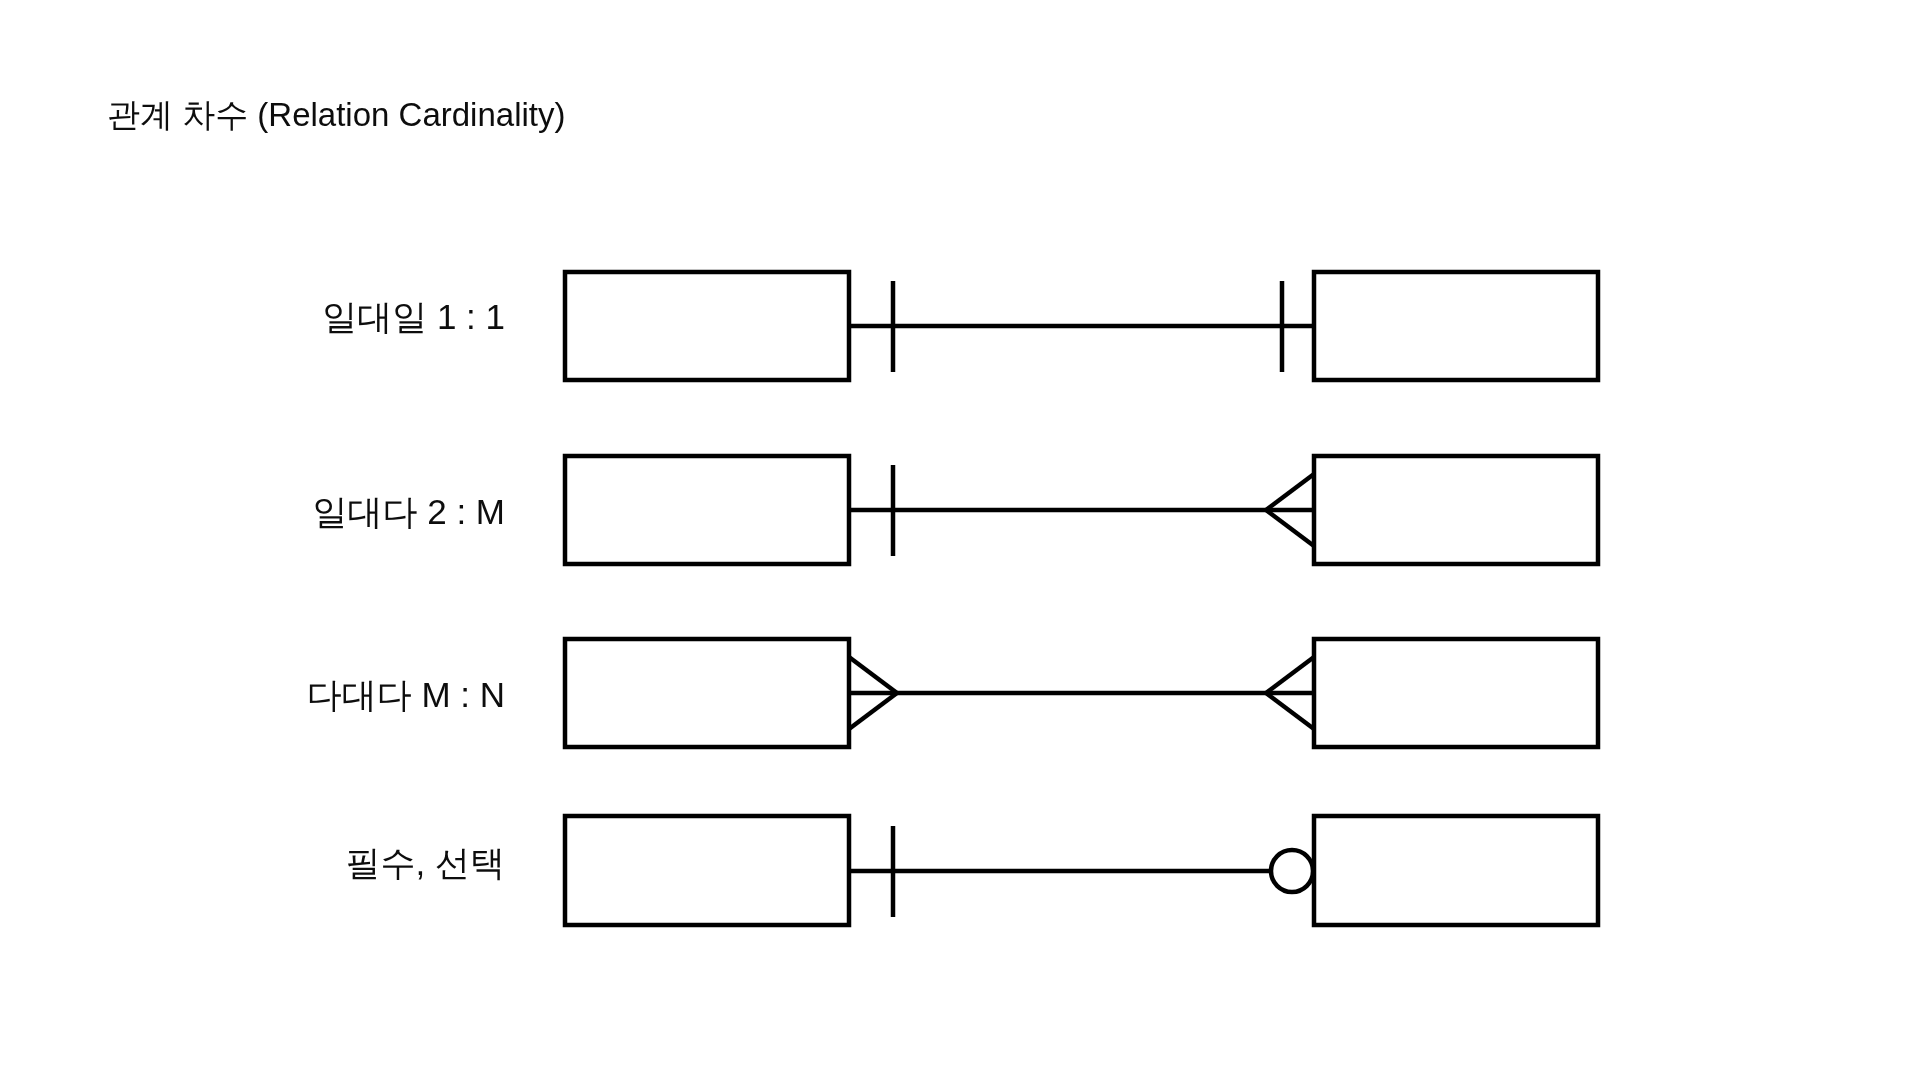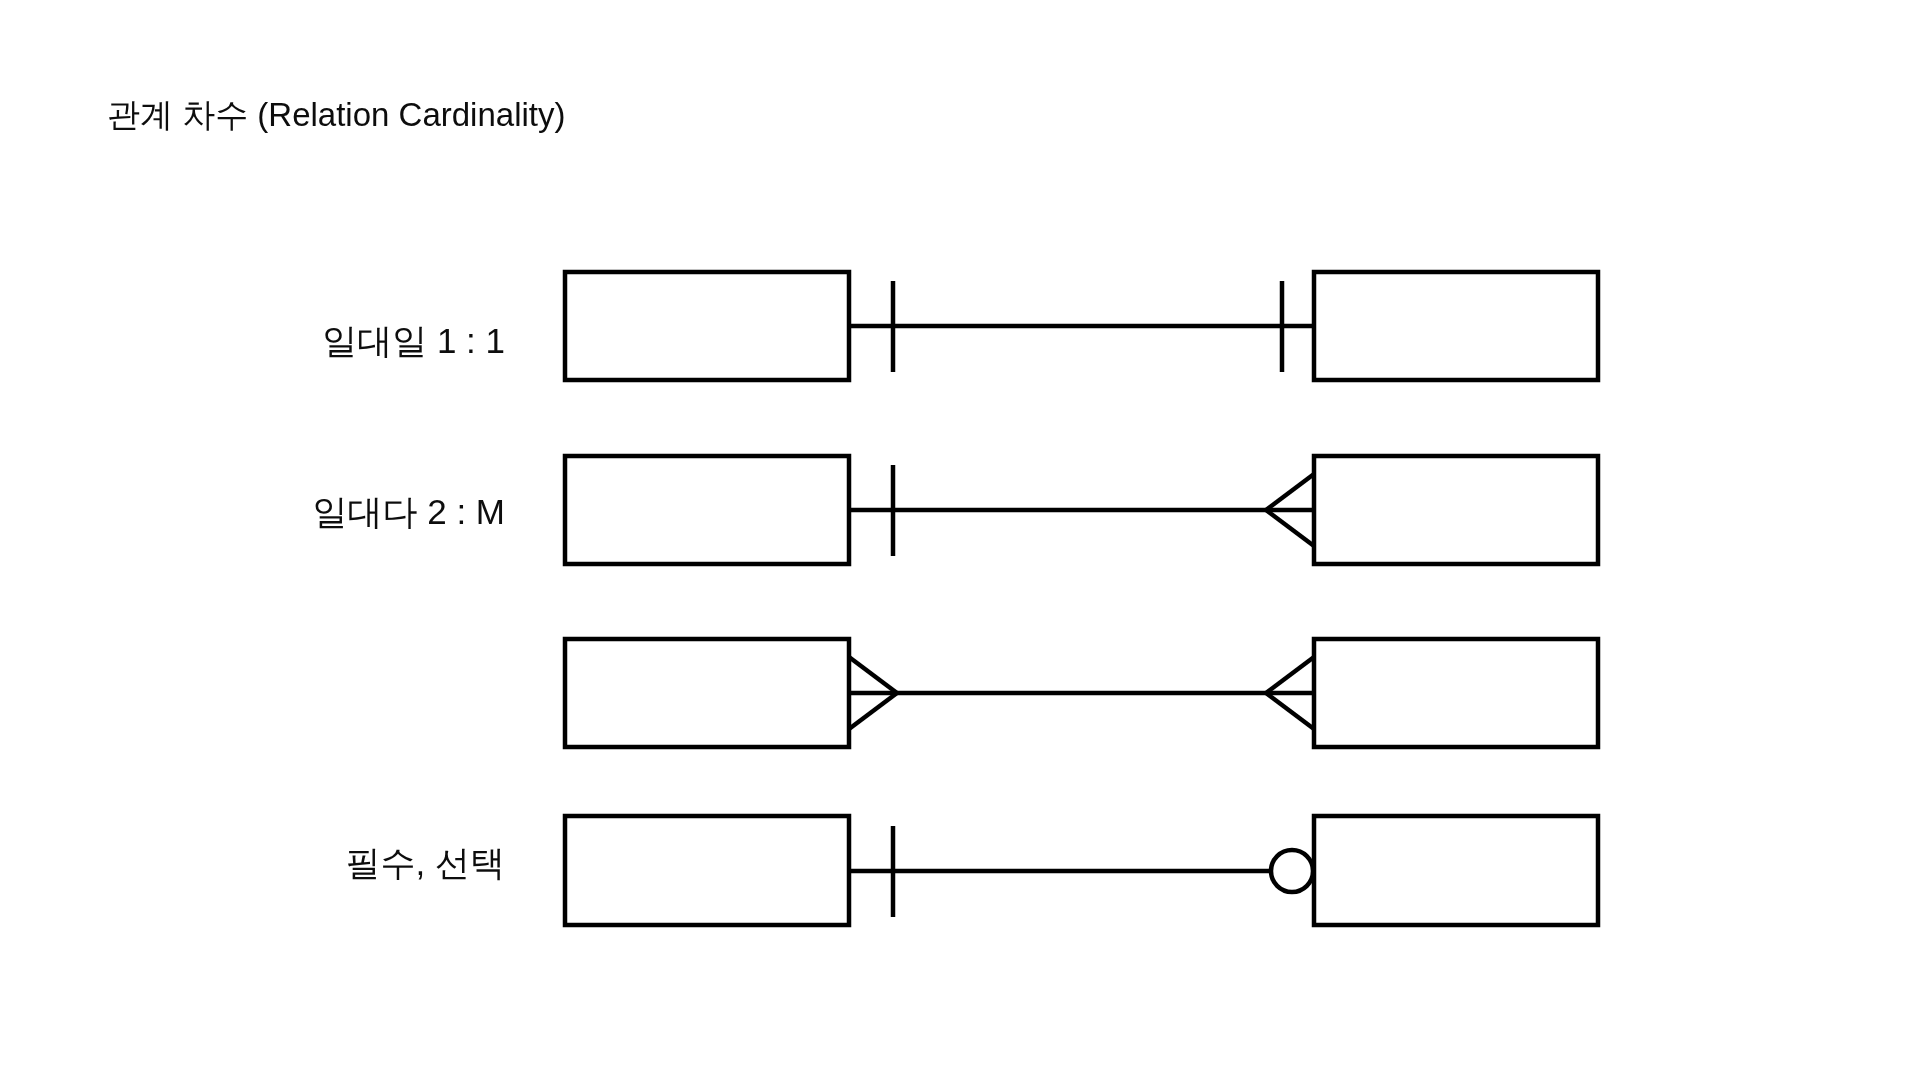--- a/index.html
+++ b/index.html
@@ -37,21 +37,21 @@
   .row-label {
     position: absolute;
     right: 1415px; 
     font-size: 35px;
     line-height: 44px;
     font-weight: 400;
     color: #0d0d0d;
     white-space: nowrap;
     text-align: right;
   }
-  .row-label.r1 { top: 319px; }
+  .row-label.r1 { top: 295px; }
   .row-label.r2 { top: 490px; }
   .row-label.r3 { top: 673px; }
   .row-label.r4 { top: 841px; }
 
   svg.diagram {
     position: absolute;
     left: 0;
     top: 0;
     width: 1920px;
     height: 1080px;
@@ -87,20 +87,21 @@
 </style>
 </head>
 <body>
 
 <div id="canvas">
 
   <div class="title">관계 차수 (Relation Cardinality)</div>
 
   <div class="row-label r1">일대일 1 : 1</div>
   <div class="row-label r2">일대다 2 : M</div>
+  <div class="row-label r3">다대다 M : N</div>
   <div class="row-label r4">필수, 선택</div>
 
   <svg class="diagram" viewBox="0 0 1920 1080" xmlns="http://www.w3.org/2000/svg">
 
     <g>
       <rect class="ent-box" x="565" y="272" width="284" height="108"></rect>
       <rect class="ent-box" x="1314" y="272" width="284" height="108"></rect>
       <line class="conn-line" x1="849" y1="326" x2="1314" y2="326"></line>
       <line class="tick" x1="893" y1="281" x2="893" y2="372"></line>
       <line class="tick" x1="1282" y1="281" x2="1282" y2="372"></line>

